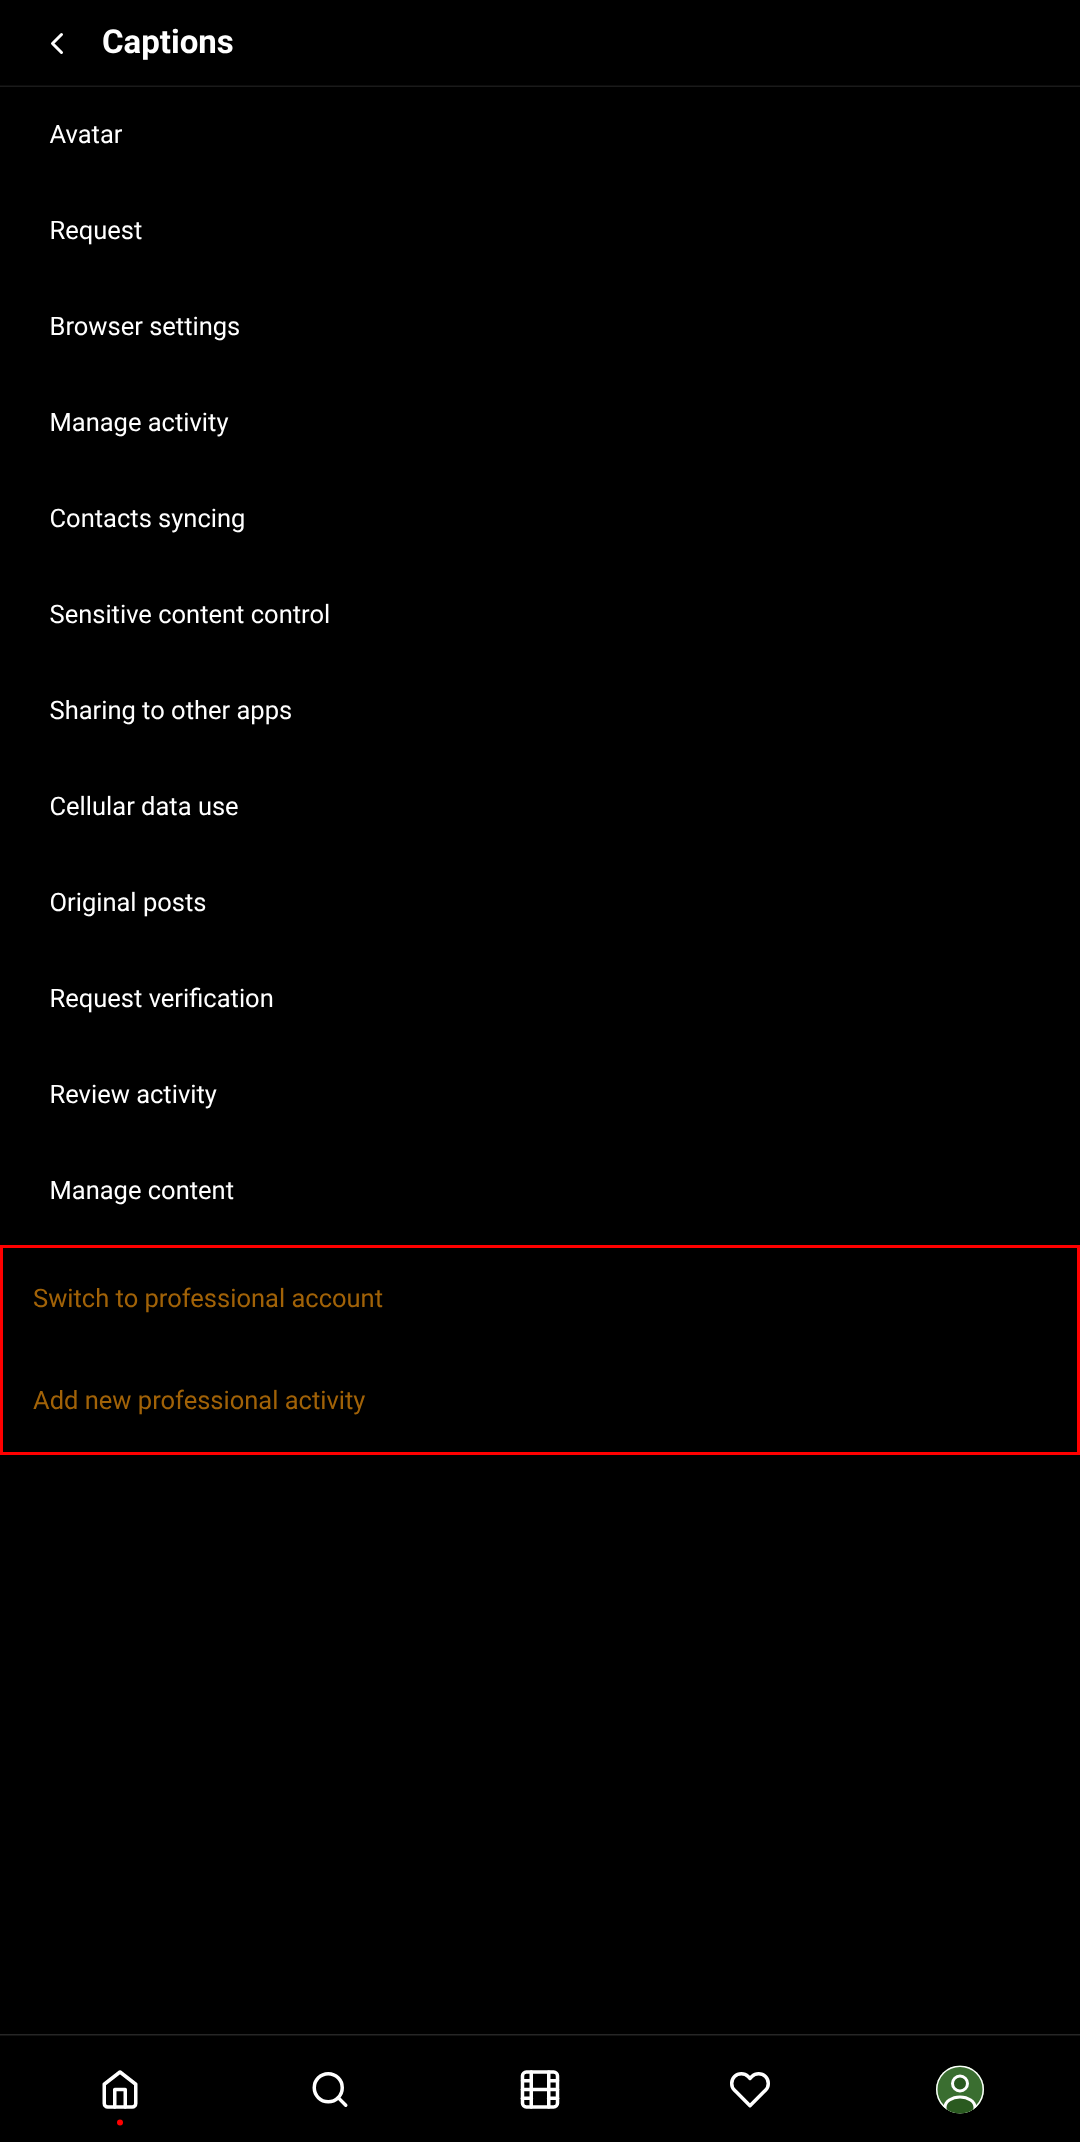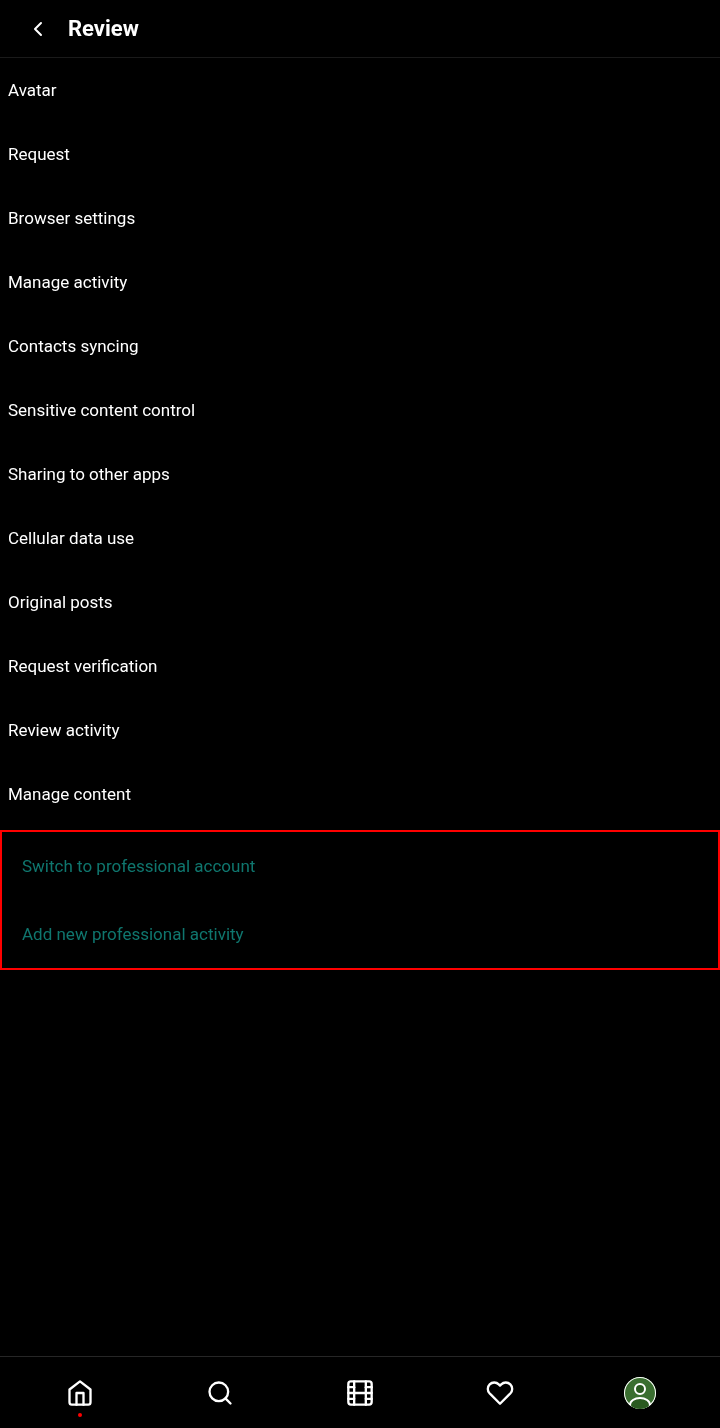--- a/index.html
+++ b/index.html
@@ -47,21 +47,21 @@
     
     .menu-list {
       list-style: none;
       padding: 0;
       margin: 0;
     }
 
     .menu-item {
       display: flex;
       align-items: flex-end;
-      padding: 22px 8px;
+      padding: 22px 33px;
       border-bottom: none;
       cursor: pointer;
     }
 
     .menu-item-label {
       font-size: 17px;
       color: #ffffff;
       font-weight: 400;
     }
 
@@ -73,21 +73,21 @@
 
     .professional-item {
       display: flex;
       align-items: center;
       padding: 24px 20px;
       cursor: pointer;
     }
 
     .professional-item-label {
       font-size: 17px;
-      color: #0f766e;
+      color: #a16207;
       font-weight: 400;
     }
 
     
     .bottom-nav {
       position: fixed;
       bottom: 0;
       left: 0;
       width: 720px;
       height: 72px;
@@ -145,21 +145,21 @@
   </style>
 </head>
 <body>
 
 <div class="header">
   <div class="back-btn">
     <svg width="24" height="24" viewBox="0 0 24 24" stroke="white" stroke-width="2.5">
       <polyline points="15 18 9 12 15 6"></polyline>
     </svg>
   </div>
-  <span class="header-title">Review</span>
+  <span class="header-title">Captions</span>
 </div>
 
 <div class="content-area">
 
   <ul class="menu-list">
 
     <li class="menu-item">
       <span class="menu-item-label">Avatar</span>
     </li>
 

